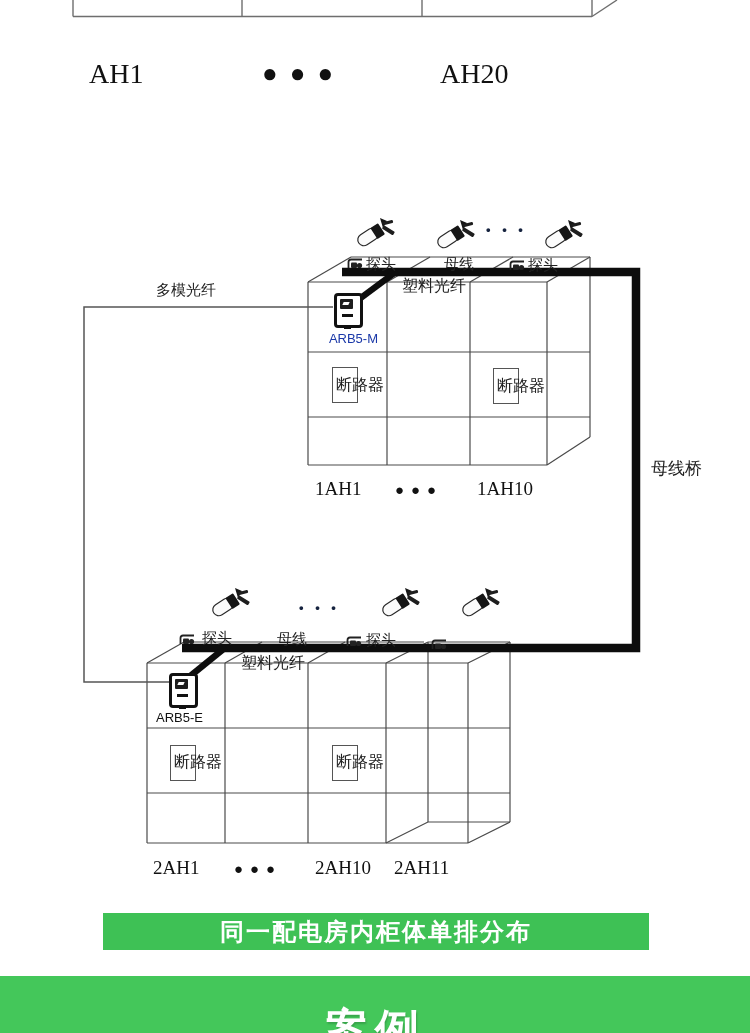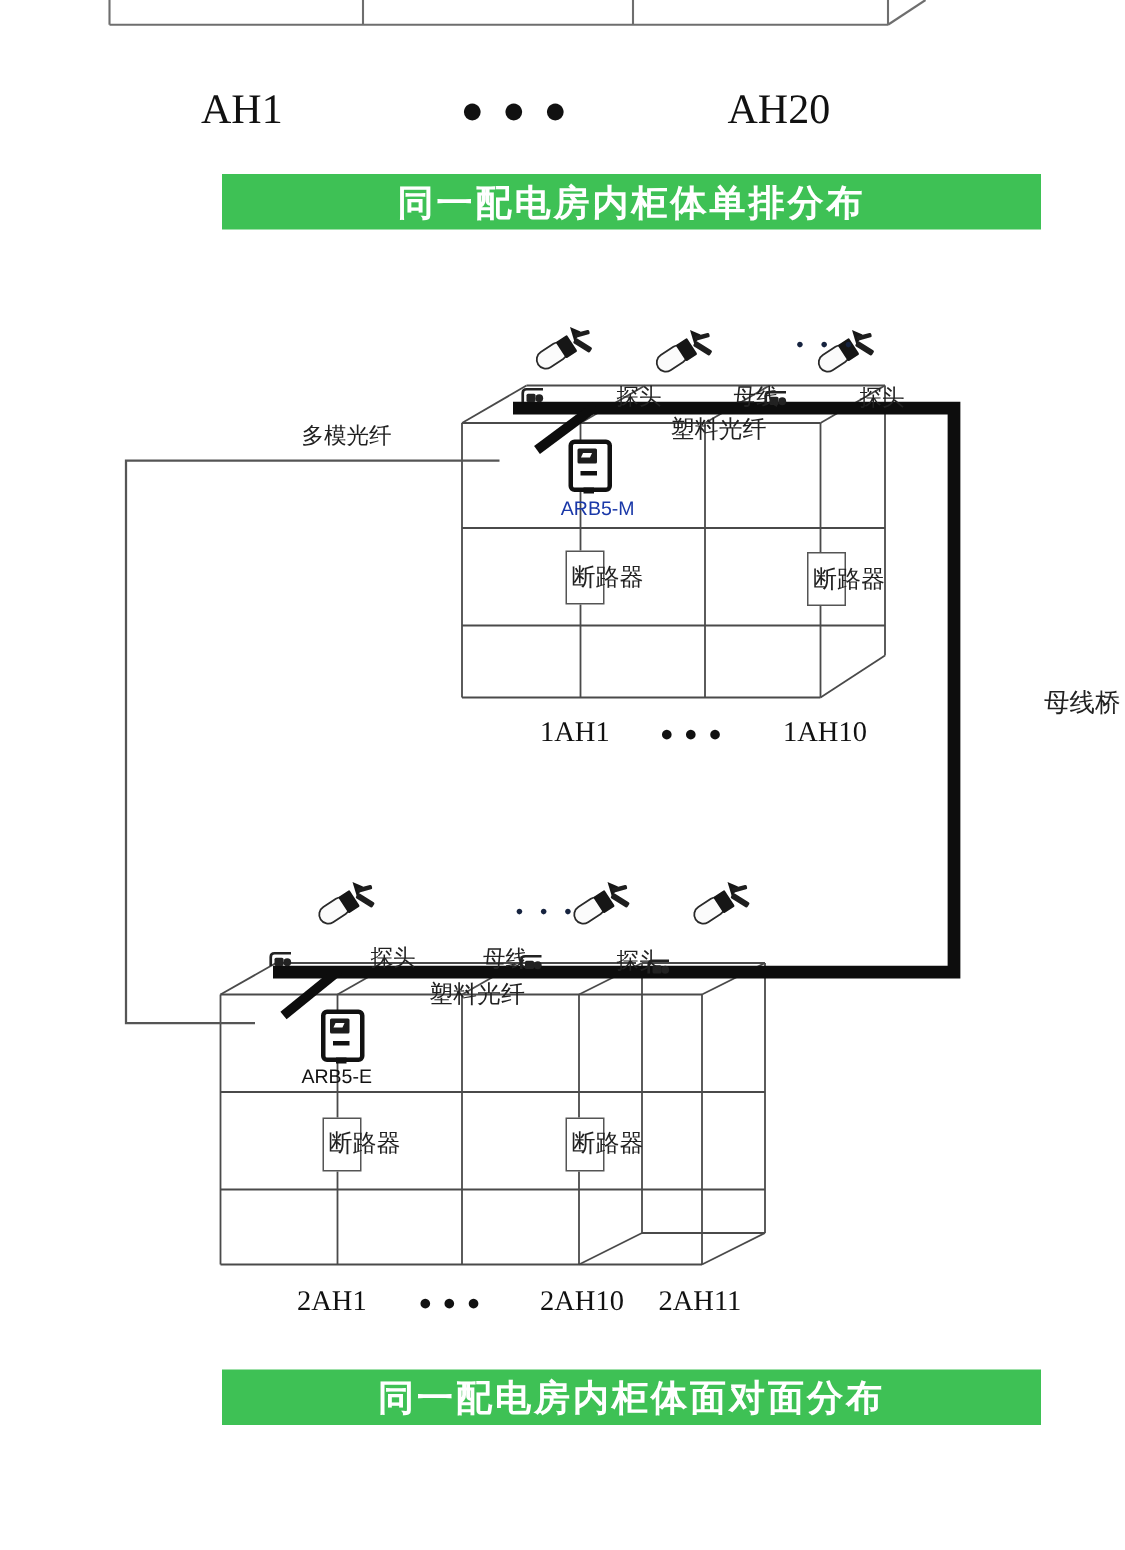--- a/index.html
+++ b/index.html
@@ -1,19 +1,19 @@
 <!DOCTYPE html>
 <html><head>
 <meta charset="utf-8">
 <style>
   html,body{margin:0;padding:0;background:#fff;}
   #page{position:relative;width:750px;height:1033px;background:#ffffff;overflow:hidden;
         font-family:"Liberation Sans","DejaVu Sans",sans-serif;color:#1a1a1a;}
   #linework{position:absolute;left:0;top:0;width:750px;height:1033px;}
-  .abs{position:absolute;white-space:nowrap;margin-left:45px;}
+  .abs{position:absolute;white-space:nowrap;}
   .serifLabel{font-family:"Liberation Serif","DejaVu Serif",serif;font-size:28px;color:#111;}
   .cabLabel{font-family:"Liberation Serif","DejaVu Serif",serif;font-size:19px;color:#111;}
   .dotsBig{font-size:26px;letter-spacing:12px;color:#111;}
   .dotsSmall{font-size:15px;letter-spacing:7px;color:#111;}
   .banner{left:103px;width:546px;height:37px;background:#3EC155;display:flex;
           align-items:center;justify-content:center;color:#ffffff;font-size:24px;
           font-weight:bold;letter-spacing:2px;}
   .diaLabel12{font-size:15px;color:#222;text-align:center;}
   .diaLabel14{font-size:16px;color:#222;}
   .diaLabel17{font-size:17px;color:#222;}
@@ -122,21 +122,20 @@
     <use href="#bracket" x="509" y="260" width="17" height="11"></use>
     <use href="#bracket" x="179" y="634" width="17" height="11"></use>
     <use href="#bracket" x="346" y="636" width="17" height="11"></use>
     <use href="#bracket" x="431" y="639" width="17" height="11"></use>
   </svg>
 
   <div class="abs serifLabel" style="left:89px;top:58px;">AH1</div>
   <div class="abs dotsBig" style="left:262px;top:58px;">●●●</div>
   <div class="abs serifLabel" style="left:440px;top:58px;">AH20</div>
 
-  <div class="abs banner" style="top:116px;">同一配电房内柜体单排分布</div>
 
   <div class="abs diaLabel19" style="left:156px;top:281px;">多模光纤</div>
   <div class="abs diaLabel12" style="left:366px;top:255px;">探头</div>
   <div class="abs diaLabel12" style="left:444px;top:255px;">母线</div>
   <div class="abs diaLabel12" style="left:528px;top:256px;">探头</div>
   <div class="abs ellip" style="left:486px;top:222px;">• • •</div>
   <div class="abs diaLabel14" style="left:402px;top:276px;">塑料光纤</div>
 
   <div class="abs device" style="left:334px;top:293px;">
     <span class="scr"></span>
@@ -171,16 +170,19 @@
   <div class="abs breakerBox" style="left:170px;top:745px;"></div>
   <div class="abs diaLabel14" style="left:174px;top:752px;">断路器</div>
   <div class="abs breakerBox" style="left:332px;top:745px;"></div>
   <div class="abs diaLabel14" style="left:336px;top:752px;">断路器</div>
 
   <div class="abs cabLabel" style="left:153px;top:857px;">2AH1</div>
   <div class="abs dotsSmall" style="left:234px;top:860px;">●●●</div>
   <div class="abs cabLabel" style="left:315px;top:857px;">2AH10</div>
   <div class="abs cabLabel" style="left:394px;top:857px;">2AH11</div>
 
-  <div class="abs banner" style="top:913px;">同一配电房内柜体面对面分布</div>
+  <div class="abs banner" style="top:913px;">同一配电房内柜体单排分布</div>
 
+  <div class="abs" id="bottomBand">
+    <div id="bottomTitle">案例</div>
+  </div>
 
 </div>
 
 </body></html>

